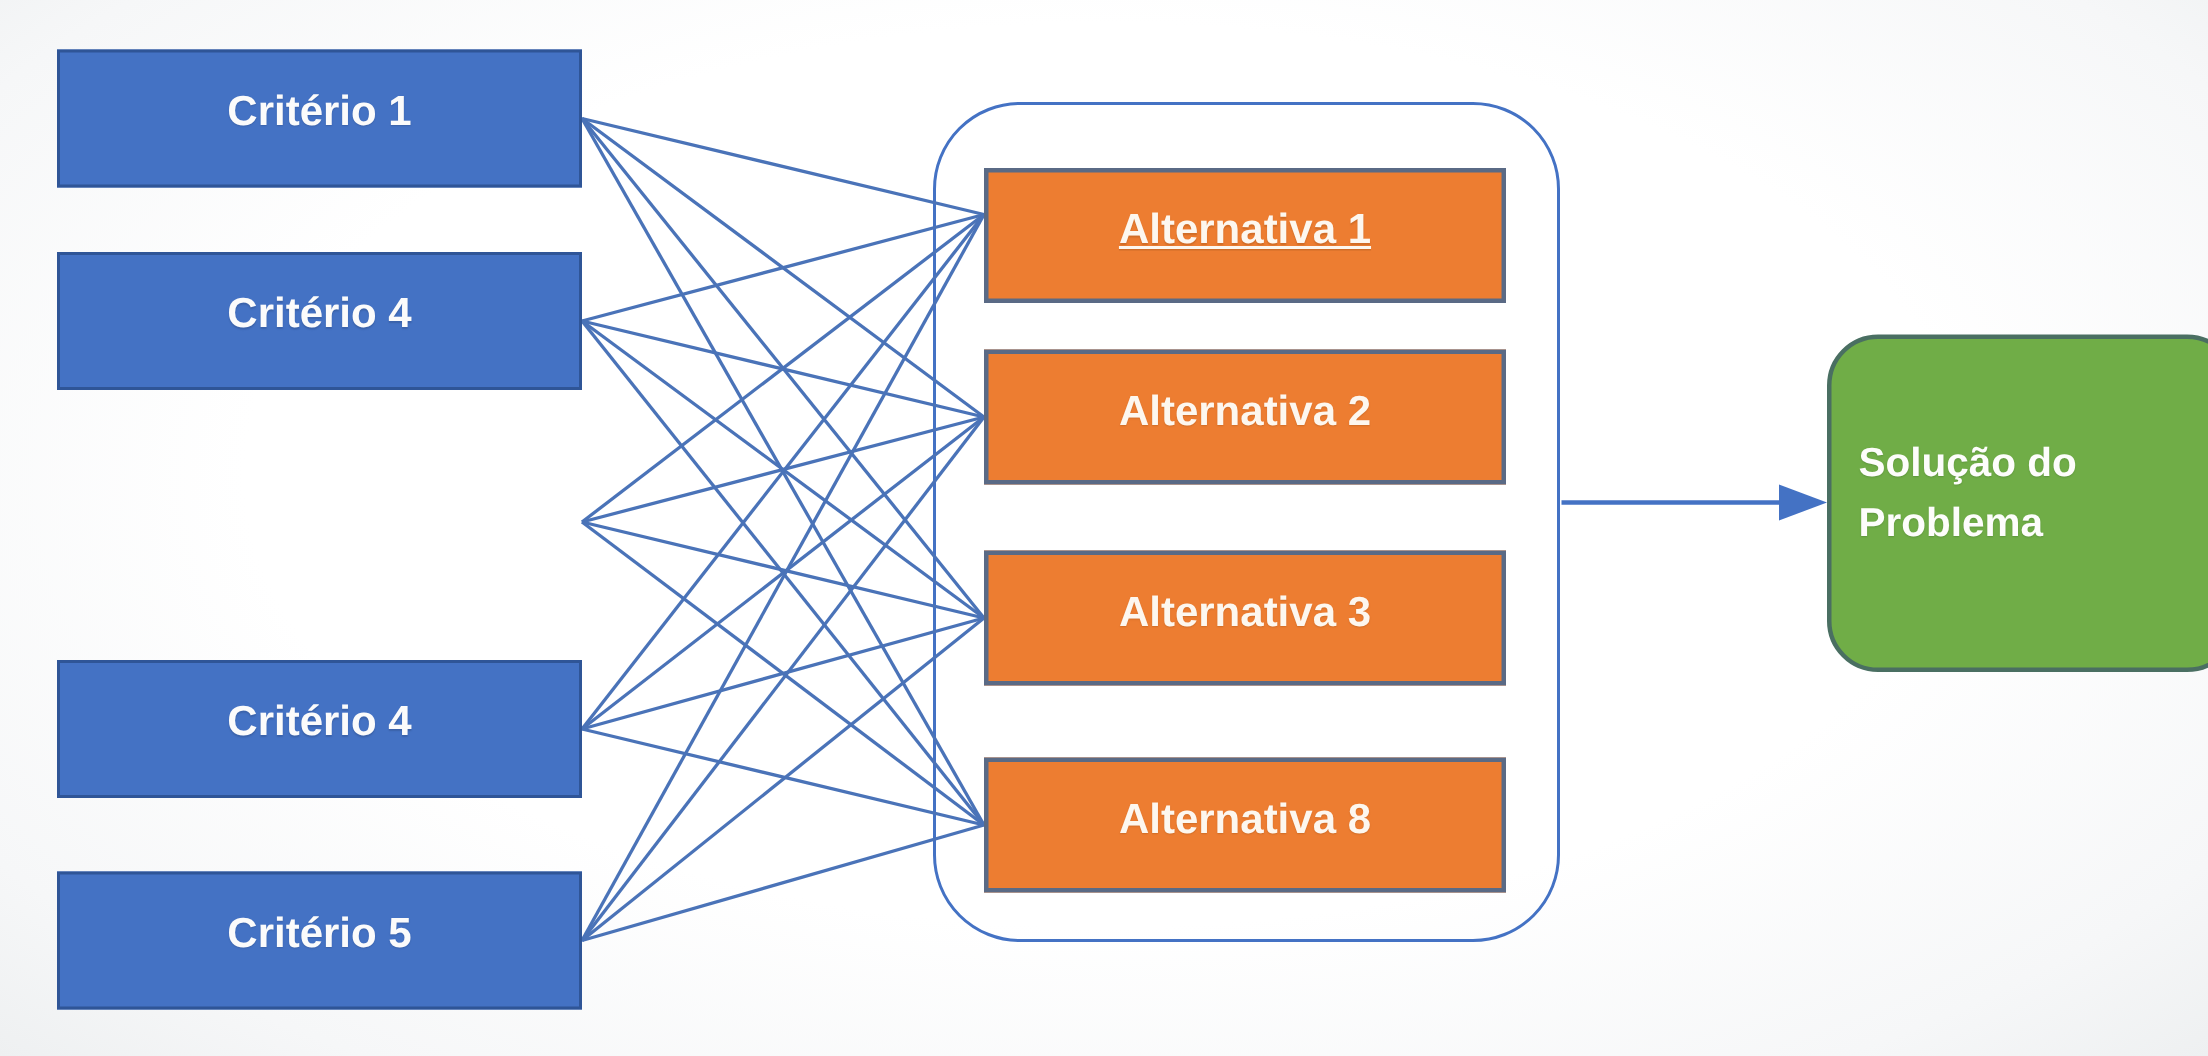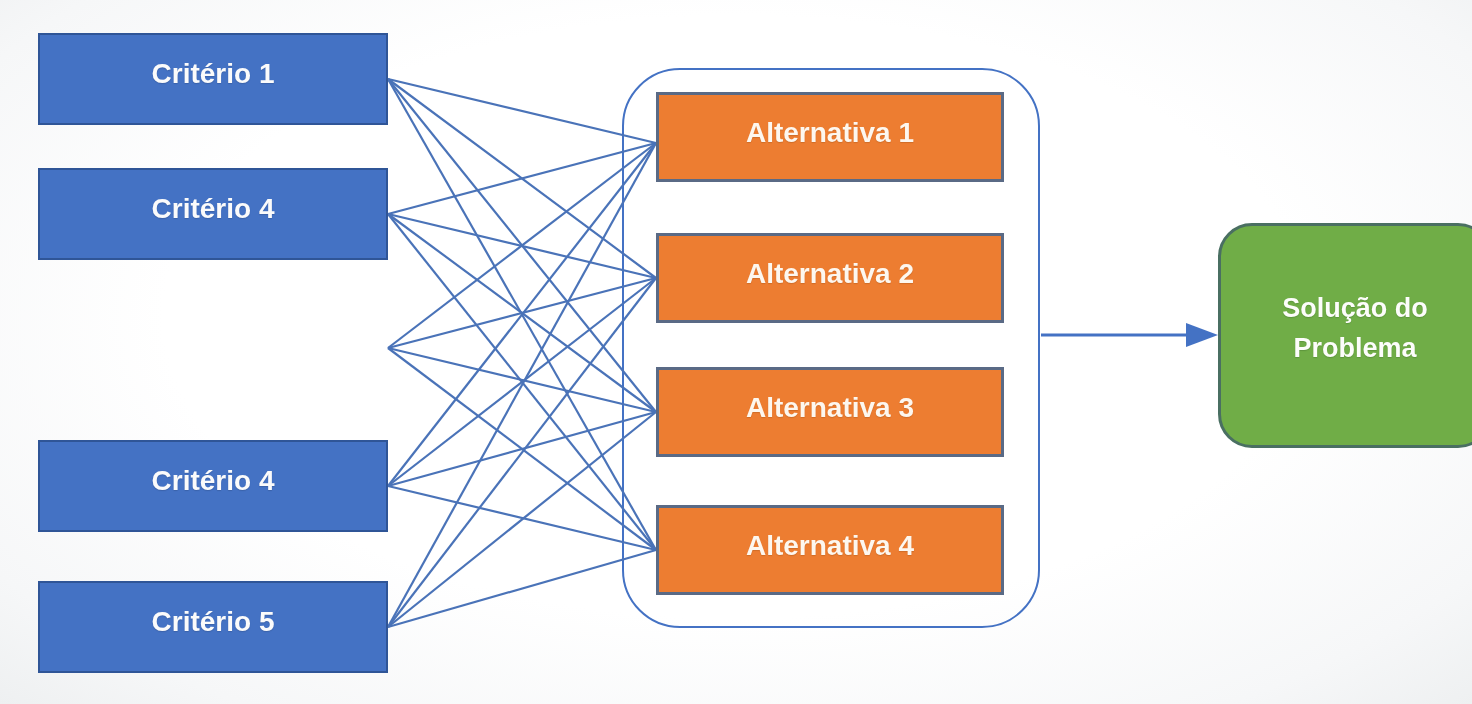--- a/index.html
+++ b/index.html
@@ -21,21 +21,21 @@
     width: 1472px;
     height: 704px;
     z-index: 2;
     pointer-events: none;
   }
   .node {
     position: absolute;
     display: flex;
     align-items: center;
     justify-content: center;
-    text-align: center;
+    text-align: left;
     box-sizing: border-box;
     font-weight: 700;
     z-index: 3;
   }
   .criterion {
     left: 38px;
     width: 350px;
     height: 92px;
     background: #4472c4;
     border: 2px solid #2f5597;
@@ -65,21 +65,21 @@
     left: 656px;
     width: 348px;
     height: 90px;
     background: #ed7d31;
     border: 3px solid #5a6a85;
     color: #fdf7ef;
     font-size: 28px;
     padding-bottom: 8px;
     text-shadow: 0 1px 1px rgba(120,60,10,.25);
   }
-  .a1 { top: 92px; }
+  .a1 { top: 112px; text-decoration: underline; }
   .a2 { top: 233px; }
   .a3 { top: 367px; }
   .a4 { top: 505px; }
   .solution {
     left: 1218px;
     top: 223px;
     width: 274px;
     height: 225px;
     background: #70ad47;
     border: 3px solid #4a6f62;
@@ -143,20 +143,20 @@
   <div class="node alternative a1">
     <span>Alternativa 1</span>
   </div>
   <div class="node alternative a2">
     <span>Alternativa 2</span>
   </div>
   <div class="node alternative a3">
     <span>Alternativa 3</span>
   </div>
   <div class="node alternative a4">
-    <span>Alternativa 4</span>
+    <span>Alternativa 8</span>
   </div>
 
   <div class="node solution">
     <span>Solução do Problema</span>
   </div>
 
 </div>
 
 </body></html>

